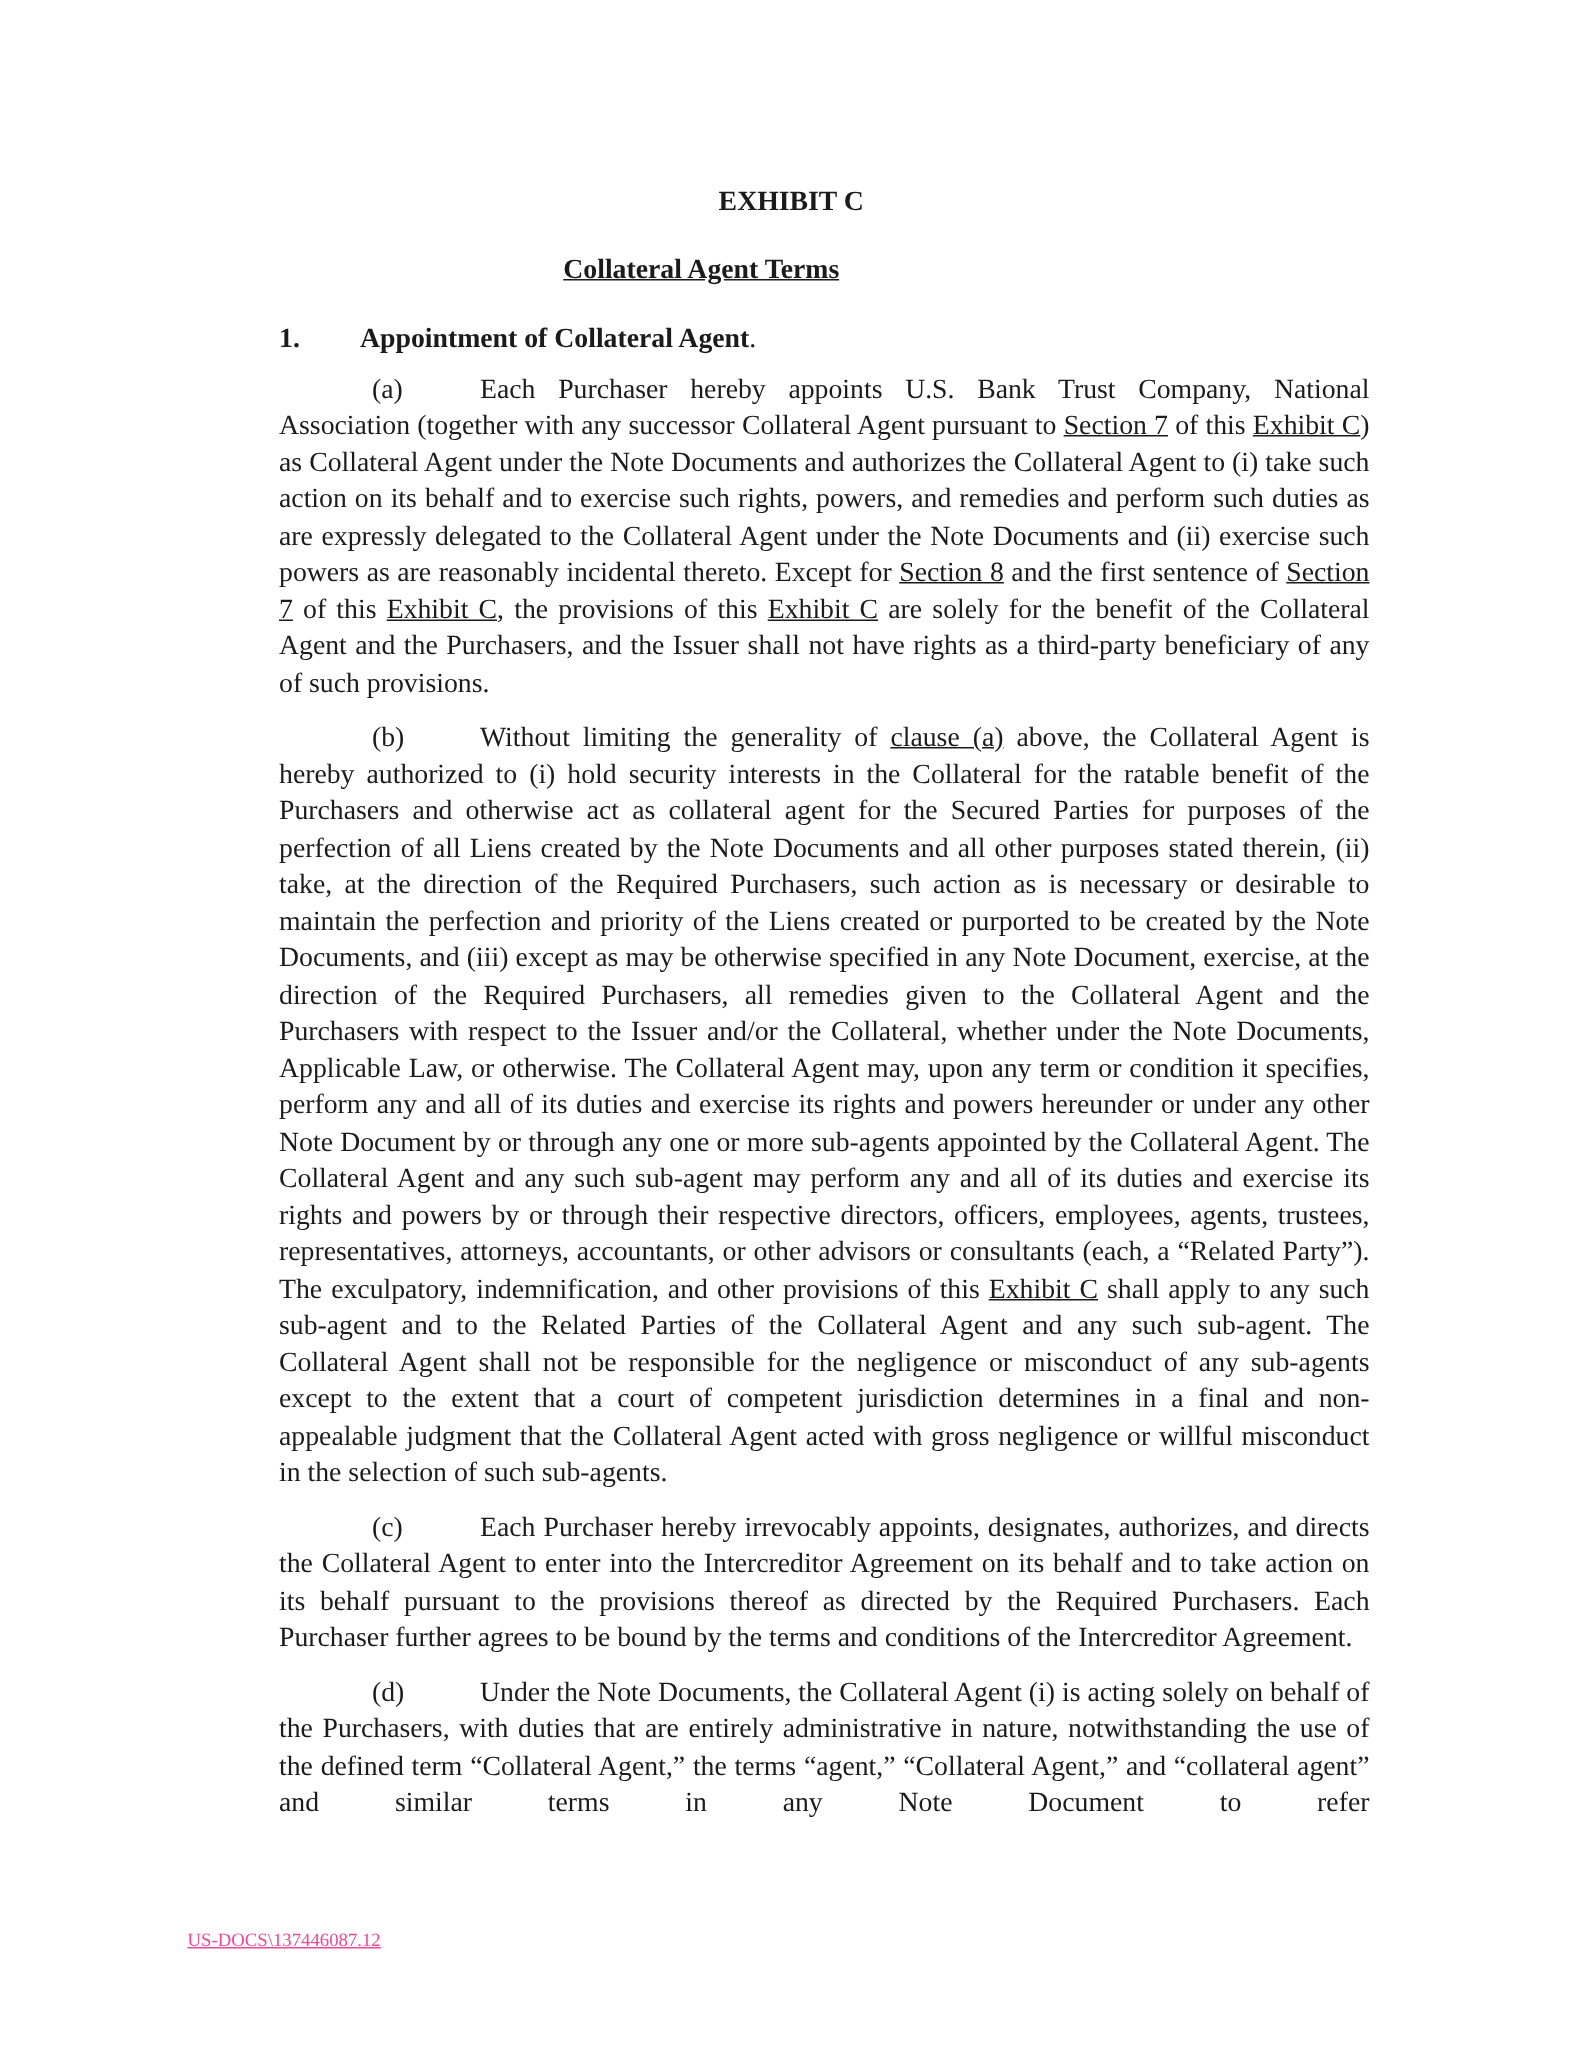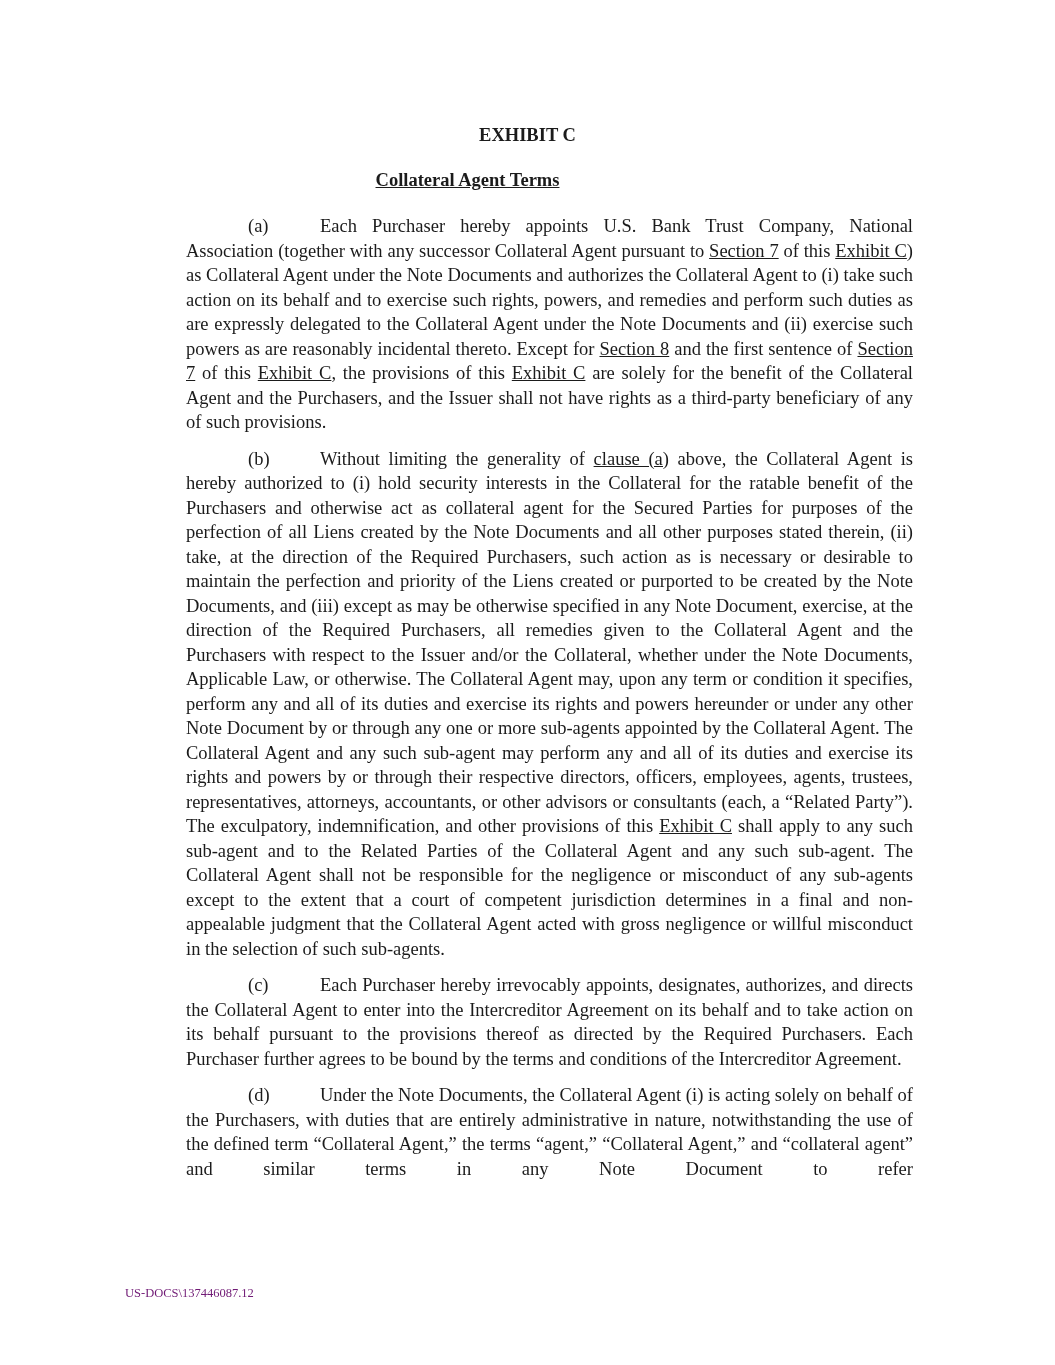--- a/index.html
+++ b/index.html
@@ -76,35 +76,39 @@
     text-indent: 0;
   }
   .u { text-decoration: underline; }
   .b { font-weight: normal; }
   .doc-footer {
     position: absolute;
     top: 1286px;
     left: 125px;
     font-size: 12.5px;
     line-height: 15px;
-    color: #701a75;
+    color: #ec4899;
+    text-decoration: underline;
   }
 </style>
 </head>
 <body>
 
 <div class="page">
 
   <div class="title-line">EXHIBIT C</div>
 
   <div class="subtitle-line">
     <span>Collateral Agent Terms</span>
   </div>
 
   <div class="content">
+    <p class="section-heading">
+      <span class="section-num">1.</span><span>Appointment of Collateral Agent</span><span class="section-suffix">.</span>
+    </p>
 
     <div>
         <p class="para"><span class="plabel">(a)</span><span>Each Purchaser hereby appoints U.S. Bank Trust Company, National Association (together with any successor Collateral Agent pursuant to </span><span class="u">Section 7</span><span> of this </span><span class="u">Exhibit C</span><span>) as Collateral Agent under the Note Documents and authorizes the Collateral Agent to (i) take such action on its behalf and to exercise such rights, powers, and remedies and perform such duties as are expressly delegated to the Collateral Agent under the Note Documents and (ii) exercise such powers as are reasonably incidental thereto. Except for </span><span class="u">Section 8</span><span> and the first sentence of </span><span class="u">Section 7</span><span> of this </span><span class="u">Exhibit C</span><span>, the provisions of this </span><span class="u">Exhibit C</span><span> are solely for the benefit of the Collateral Agent and the Purchasers, and the Issuer shall not have rights as a third-party beneficiary of any of such provisions.</span></p>
         <p class="para"><span class="plabel">(b)</span><span>Without limiting the generality of </span><span class="u">clause (a)</span><span> above, the Collateral Agent is hereby authorized to (i) hold security interests in the Collateral for the ratable benefit of the Purchasers and otherwise act as collateral agent for the Secured Parties for purposes of the perfection of all Liens created by the Note Documents and all other purposes stated therein, (ii) take, at the direction of the Required Purchasers, such action as is necessary or desirable to maintain the perfection and priority of the Liens created or purported to be created by the Note Documents, and (iii) except as may be otherwise specified in any Note Document, exercise, at the direction of the Required Purchasers, all remedies given to the Collateral Agent and the Purchasers with respect to the Issuer and/or the Collateral, whether under the Note Documents, Applicable Law, or otherwise. The Collateral Agent may, upon any term or condition it specifies, perform any and all of its duties and exercise its rights and powers hereunder or under any other Note Document by or through any one or more sub-agents appointed by the Collateral Agent. The Collateral Agent and any such sub-agent may perform any and all of its duties and exercise its rights and powers by or through their respective directors, officers, employees, agents, trustees, representatives, attorneys, accountants, or other advisors or consultants (each, a “</span><span class="b">Related Party</span><span>”). The exculpatory, indemnification, and other provisions of this </span><span class="u">Exhibit C</span><span> shall apply to any such sub-agent and to the Related Parties of the Collateral Agent and any such sub-agent. The Collateral Agent shall not be responsible for the negligence or misconduct of any sub-agents except to the extent that a court of competent jurisdiction determines in a final and non-appealable judgment that the Collateral Agent acted with gross negligence or willful misconduct in the selection of such sub-agents.</span></p>
         <p class="para"><span class="plabel">(c)</span><span>Each Purchaser hereby irrevocably appoints, designates, authorizes, and directs the Collateral Agent to enter into the Intercreditor Agreement on its behalf and to take action on its behalf pursuant to the provisions thereof as directed by the Required Purchasers. Each Purchaser further agrees to be bound by the terms and conditions of the Intercreditor Agreement.</span></p>
         <p class="para jlast"><span class="plabel">(d)</span><span>Under the Note Documents, the Collateral Agent (i) is acting solely on behalf of the Purchasers, with duties that are entirely administrative in nature, notwithstanding the use of the defined term “Collateral Agent,” the terms “agent,” “Collateral Agent,” and “collateral agent” and similar terms in any Note Document to refer</span></p>
       </div>
   </div>
 
   <div class="doc-footer">US-DOCS\137446087.12</div>

